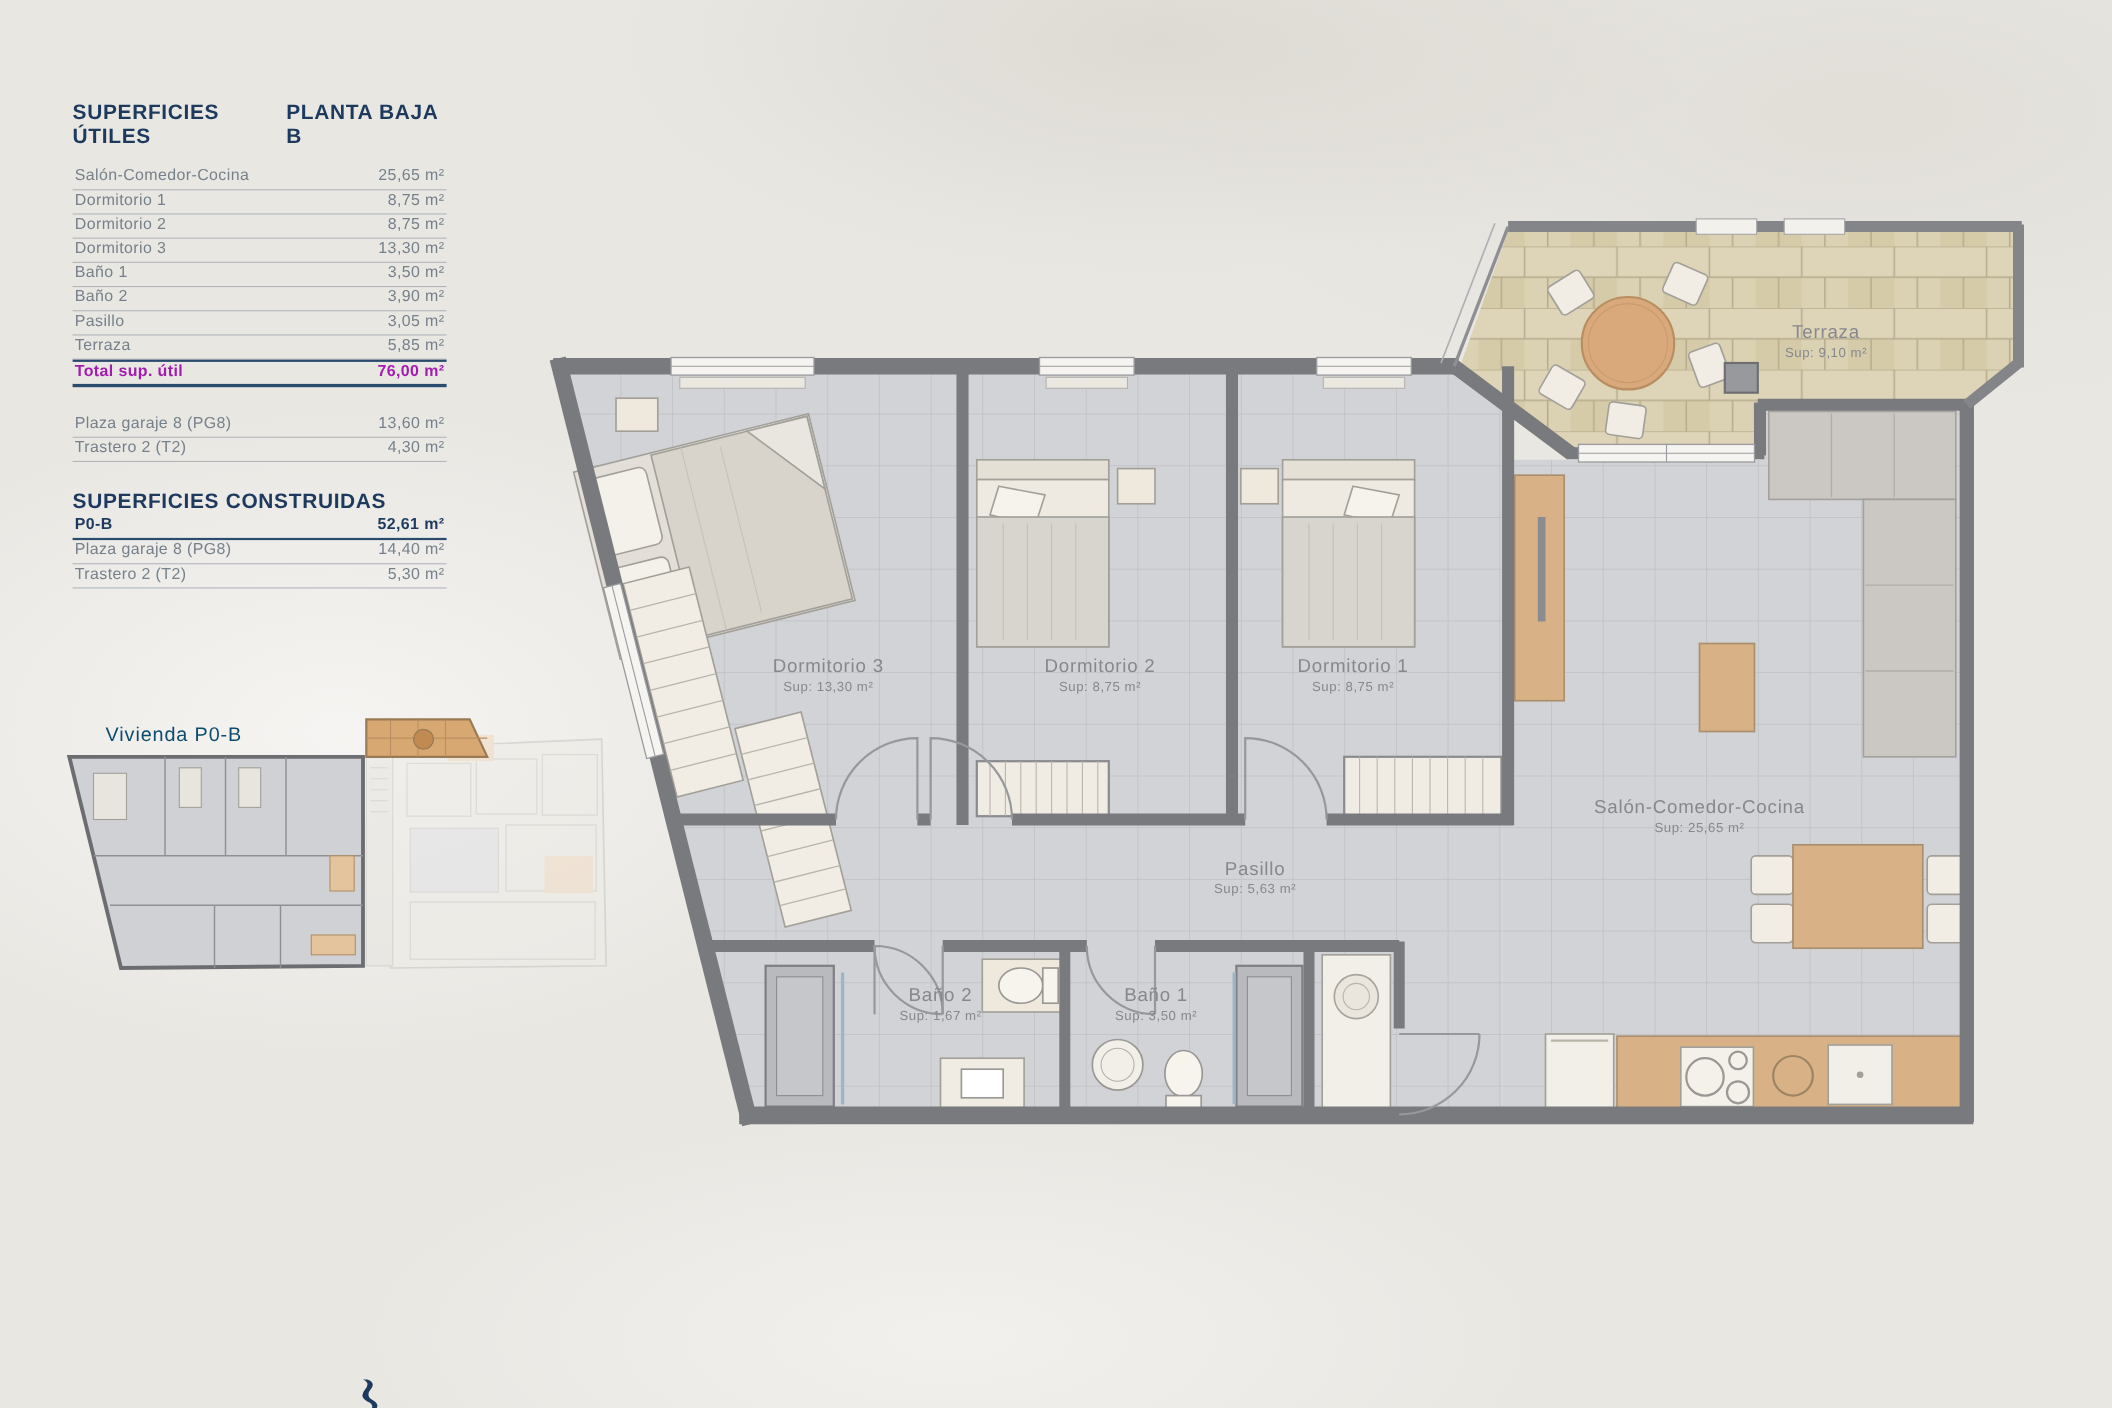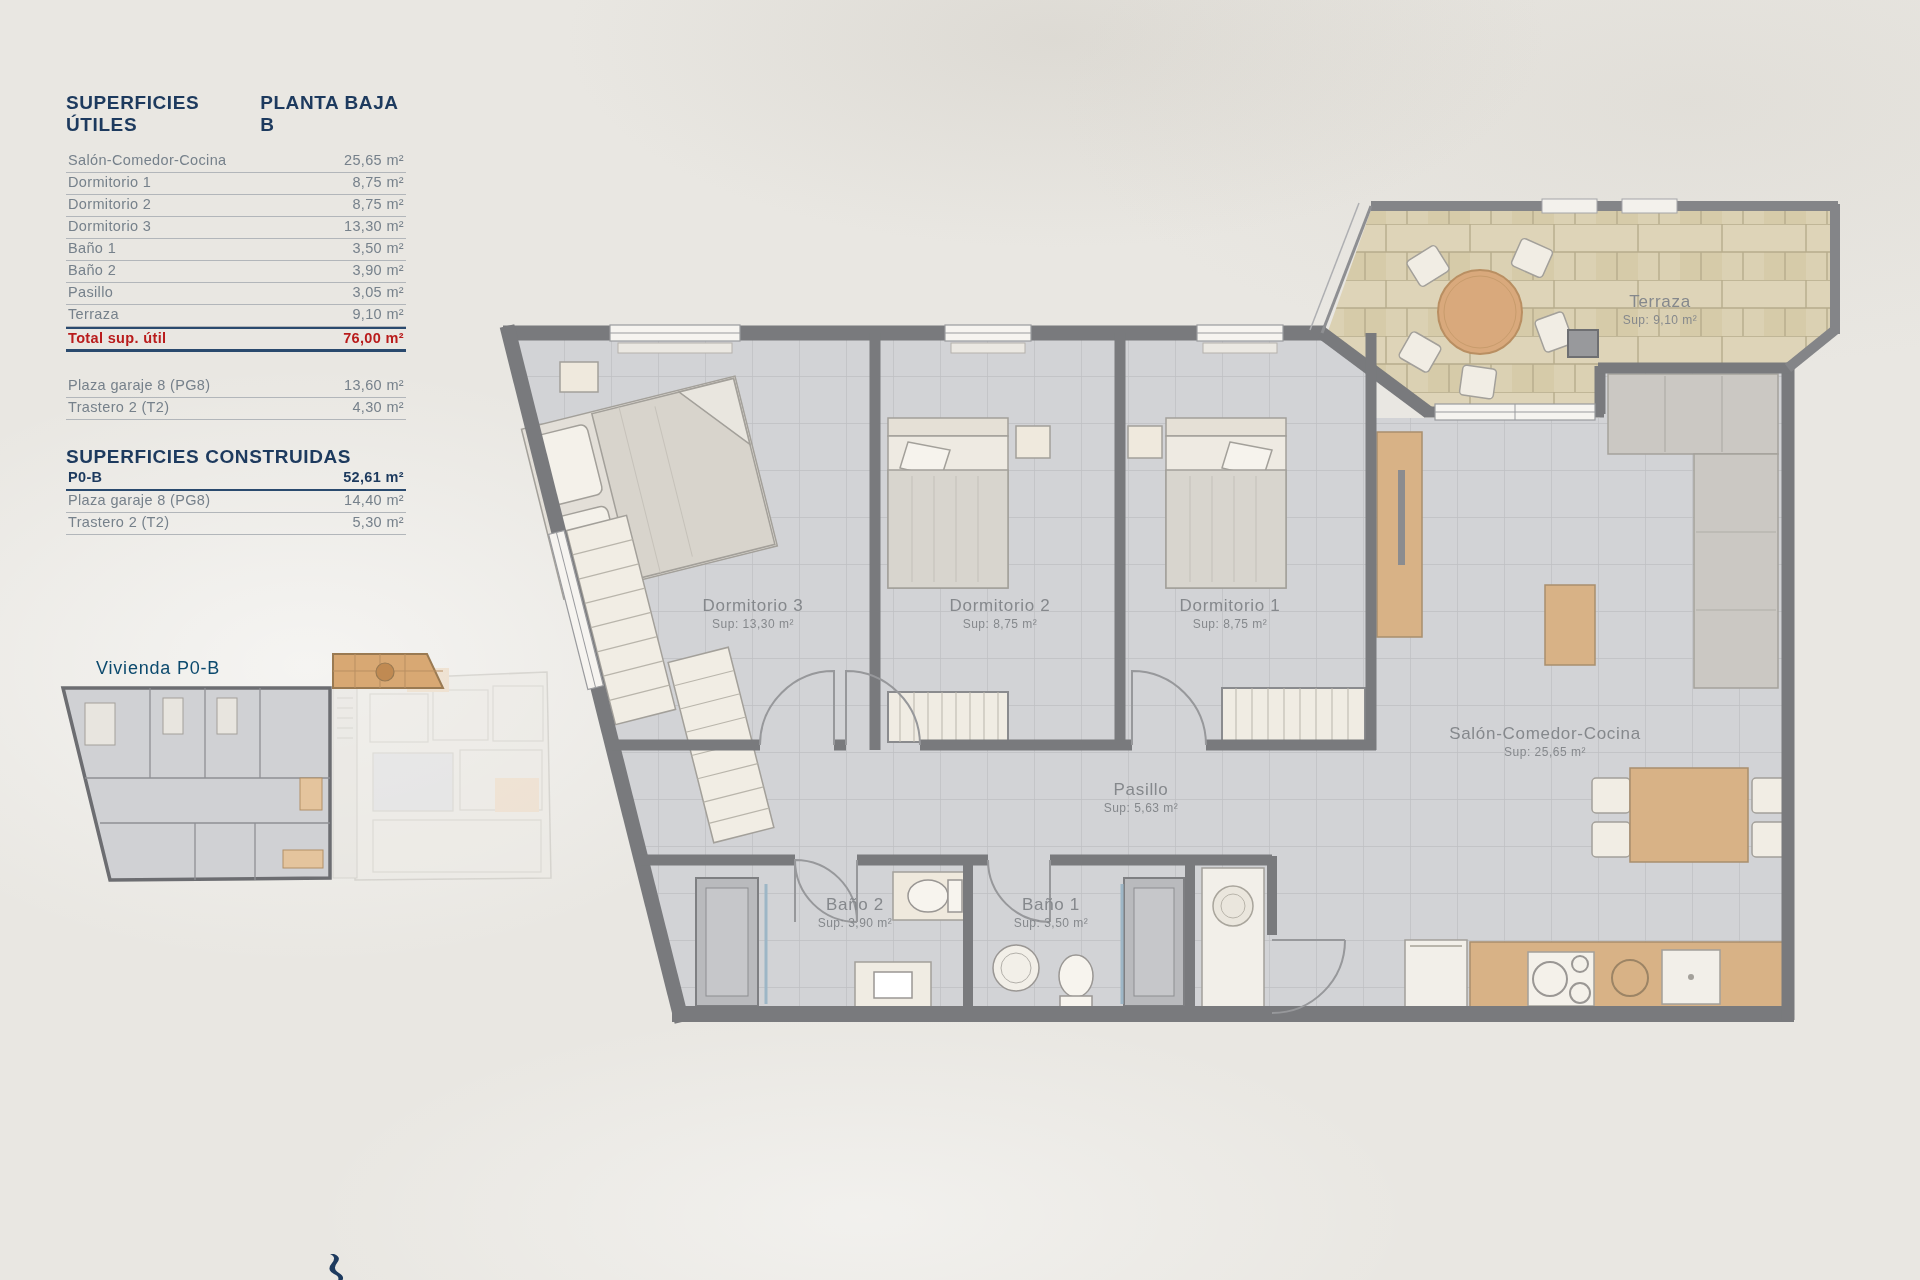--- a/index.html
+++ b/index.html
@@ -14,21 +14,21 @@
       #e9e7e2;
   }
   .panel{position:absolute;left:66px;top:92px;width:340px;}
   .t-head{display:flex;justify-content:space-between;align-items:baseline;
     color:#1d3a5e;font-weight:bold;font-size:19px;letter-spacing:.6px;margin-bottom:15px;}
   .t-row{display:flex;justify-content:space-between;align-items:baseline;
     padding:2px 2px 3px 2px;border-bottom:1.5px solid #b2b6ba;
     font-size:14.5px;color:#76818b;letter-spacing:.35px;line-height:1.1;}
   .t-row .val{white-space:nowrap;}
   .t-row.total{border-top:2px solid #2a4a6e;border-bottom:3px solid #2a4a6e;
-    color:#b91c1c;font-weight:bold;}
+    color:#a21caf;font-weight:bold;}
   .t-row.strong{color:#1d3a5e;font-weight:bold;border-bottom:2.5px solid #2a4a6e;justify-content:space-between;}
   .extras{margin-top:24px;}
   .sec-title{color:#1d3a5e;font-weight:bold;font-size:19px;letter-spacing:.6px;
     margin-top:26px;}
   .vivienda{position:absolute;left:96px;top:658px;color:#0c4a6e;
     font-size:18px;letter-spacing:.8px;}
   .room-label{position:absolute;transform:translate(-50%,-50%);text-align:center;
     color:#85888c;white-space:nowrap;line-height:1.3;pointer-events:none;}
   .room-label .rname{font-size:17px;letter-spacing:.7px;display:block;}
   .room-label .rsup{font-size:12px;letter-spacing:.5px;display:block;}
@@ -66,21 +66,21 @@
   <div class="t-row">
     <span>Baño 2</span>
     <span class="val">3,90 m²</span>
   </div>
   <div class="t-row">
     <span>Pasillo</span>
     <span class="val">3,05 m²</span>
   </div>
   <div class="t-row">
     <span>Terraza</span>
-    <span class="val">9,10 m²</span>
+    <span class="val">5,85 m²</span>
   </div>
   <div class="t-row total">
     <span>Total sup. útil</span>
     <span class="val">76,00 m²</span>
   </div>
 
   <div class="extras">
     <div class="t-row">
       <span>Plaza garaje 8 (PG8)</span>
       <span class="val">13,60 m²</span>
@@ -354,21 +354,21 @@
 <div class="room-label" style="left:1545px;top:742px">
   <span class="rname">Salón-Comedor-Cocina</span>
   <span class="rsup">Sup: 25,65 m²</span>
 </div>
 <div class="room-label" style="left:1141px;top:798px">
   <span class="rname">Pasillo</span>
   <span class="rsup">Sup: 5,63 m²</span>
 </div>
 <div class="room-label" style="left:855px;top:913px">
   <span class="rname">Baño 2</span>
-  <span class="rsup">Sup: 3,90 m²</span>
+  <span class="rsup">Sup: 1,67 m²</span>
 </div>
 <div class="room-label" style="left:1051px;top:913px">
   <span class="rname">Baño 1</span>
   <span class="rsup">Sup: 3,50 m²</span>
 </div>
 <div class="room-label" style="left:1660px;top:310px">
   <span class="rname">Terraza</span>
   <span class="rsup">Sup: 9,10 m²</span>
 </div>
 

